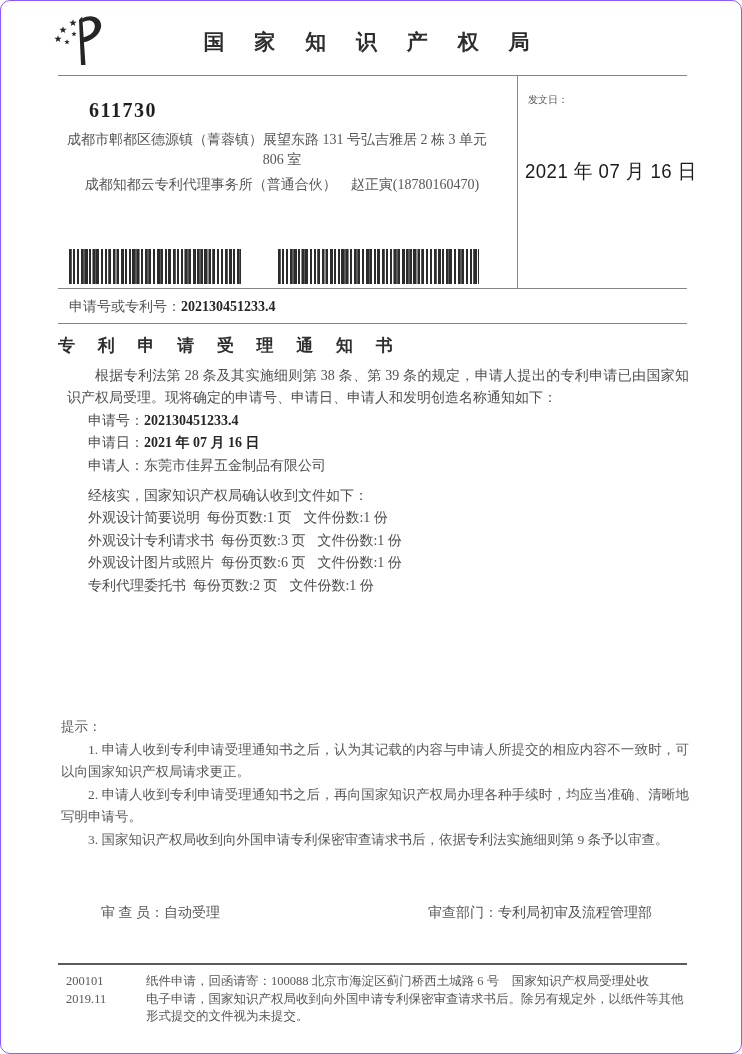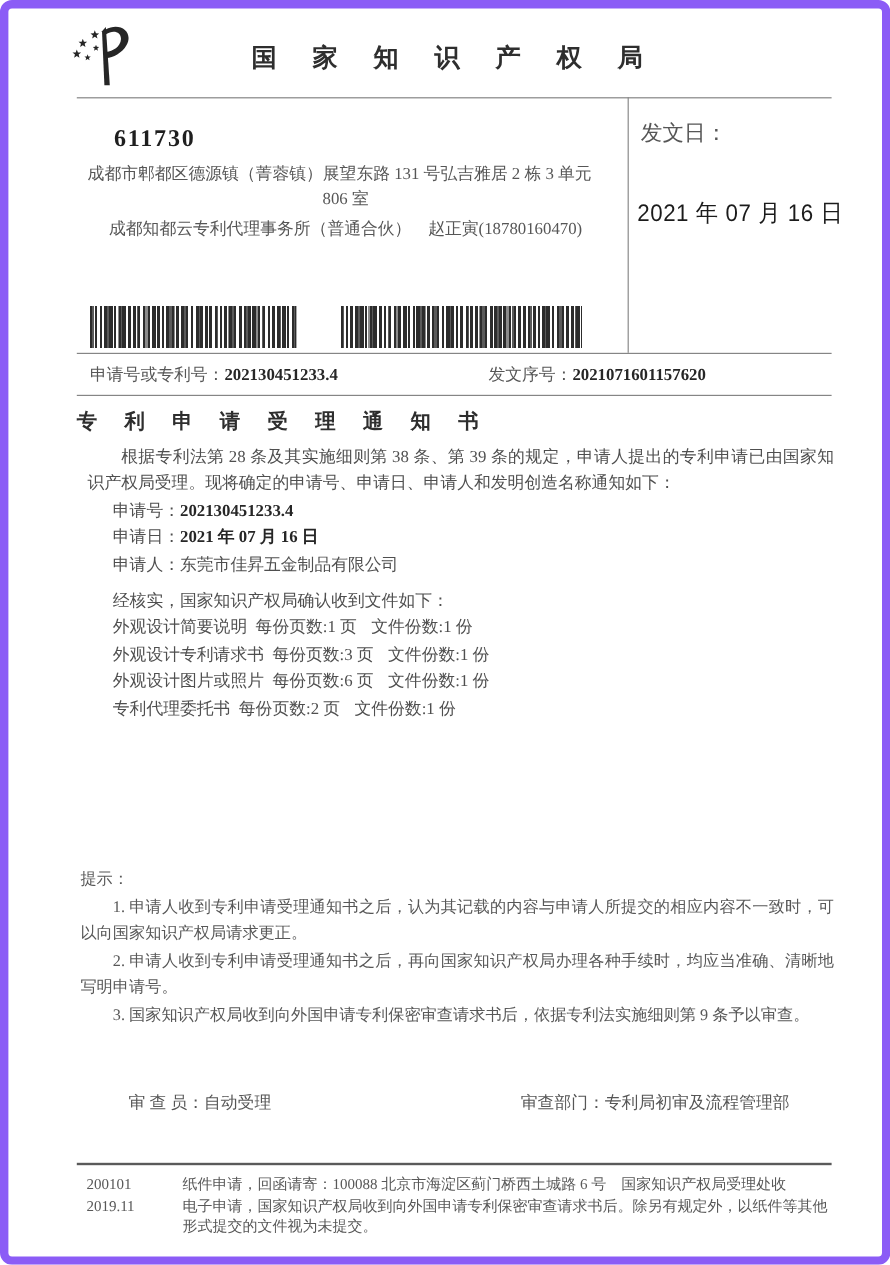--- a/index.html
+++ b/index.html
@@ -1,38 +1,38 @@
 <!DOCTYPE html>
 <html><head>
 <meta charset="utf-8">
 <style>
   html,body{margin:0;padding:0;background:#fff;}
   .page{
     position:relative;width:742px;height:1054px;box-sizing:border-box;
-    background:#fff;border:7px solid #8b5cf6;border-radius:10px;overflow:hidden;
+    background:#fff;border:1px solid #8b5cf6;border-radius:10px;overflow:hidden;
     font-family:"Liberation Serif","DejaVu Serif",serif;color:#4f4f4f;
   }
   .abs{position:absolute;}
   .rule{position:absolute;height:1px;background:#858585;}
   .sans{font-family:"Liberation Sans","DejaVu Sans",sans-serif;}
   
   .org-title{
     left:57px;top:27px;width:629px;text-align:center;
     font-weight:700;font-size:21px;letter-spacing:12px;color:#2e2e2e;
   }
   .logo{left:50px;top:13px;width:58px;height:58px;}
   
   .mail{left:66px;top:98px;width:430px;font-size:14px;color:#565656;}
   .postal{font-weight:700;font-size:20px;letter-spacing:1.5px;color:#1f1f1f;margin-left:22px;}
   .addr1{margin-top:8px;line-height:19px;}
   .addr2{text-align:center;margin-top:2px;}
   .agency{text-align:center;margin-top:7px;}
   
   .vline{left:516px;top:74px;width:1px;height:213px;background:#8a8a8a;position:absolute;}
-  .dispatch-label{left:527px;top:92px;font-size:18px;color:#565656;}
+  .dispatch-label{left:527px;top:92px;font-size:10px;color:#565656;}
   .dispatch-date{
     left:524px;top:157px;font-size:20px;color:#1b1b1b;letter-spacing:.5px;
     transform:scaleX(.93);transform-origin:left;white-space:nowrap;
   }
   
   .barcode{
     position:absolute;height:35px;
     background-image:
       repeating-linear-gradient(90deg,#2c2c2c 0 2px,transparent 2px 4px),
       repeating-linear-gradient(90deg,#2c2c2c 0 1px,transparent 1px 9px),
@@ -107,23 +107,20 @@
   <div class="abs dispatch-label">发文日：</div>
   <div class="abs dispatch-date sans">2021 年 07 月 16 日</div>
 
   <div class="barcode bc1"></div>
   <div class="barcode bc2"></div>
   <div class="rule" style="left:57px;top:287px;width:629px;"></div>
 
   <div class="abs meta m1">
     <span>申请号或专利号：</span><span class="val">202130451233.4</span>
   </div>
-  <div class="abs meta m2">
-    <span>发文序号：</span><span class="val">2021071601157620</span>
-  </div>
   <div class="rule" style="left:57px;top:322px;width:629px;"></div>
 
   <div class="abs notice-title sans">专 利 申 请 受 理 通 知 书</div>
 
   <div class="abs body">
     <p class="p1">根据专利法第 28 条及其实施细则第 38 条、第 39 条的规定，申请人提出的专利申请已由国家知识产权局受理。现将确定的申请号、申请日、申请人和发明创造名称通知如下：</p>
     <div class="fields">
       <div class="field"><span>申请号：</span><span class="val">202130451233.4</span></div>
       <div class="field"><span>申请日：</span><span class="val">2021 年 07 月 16 日</span></div>
       <div class="field"><span>申请人：</span><span>东莞市佳昇五金制品有限公司</span></div>

